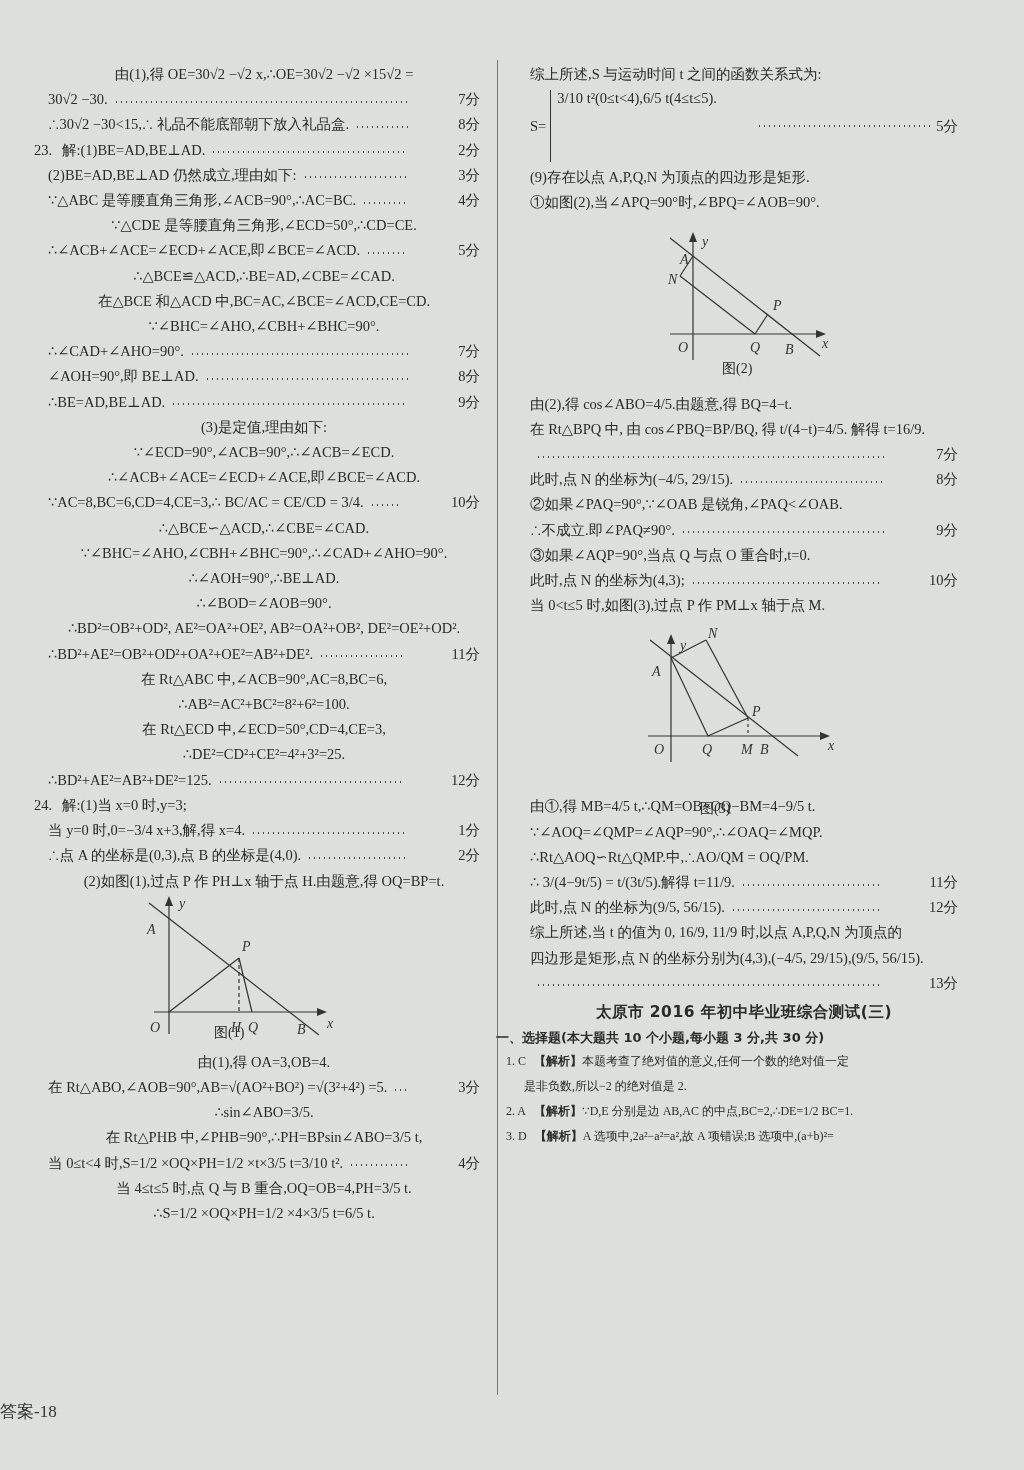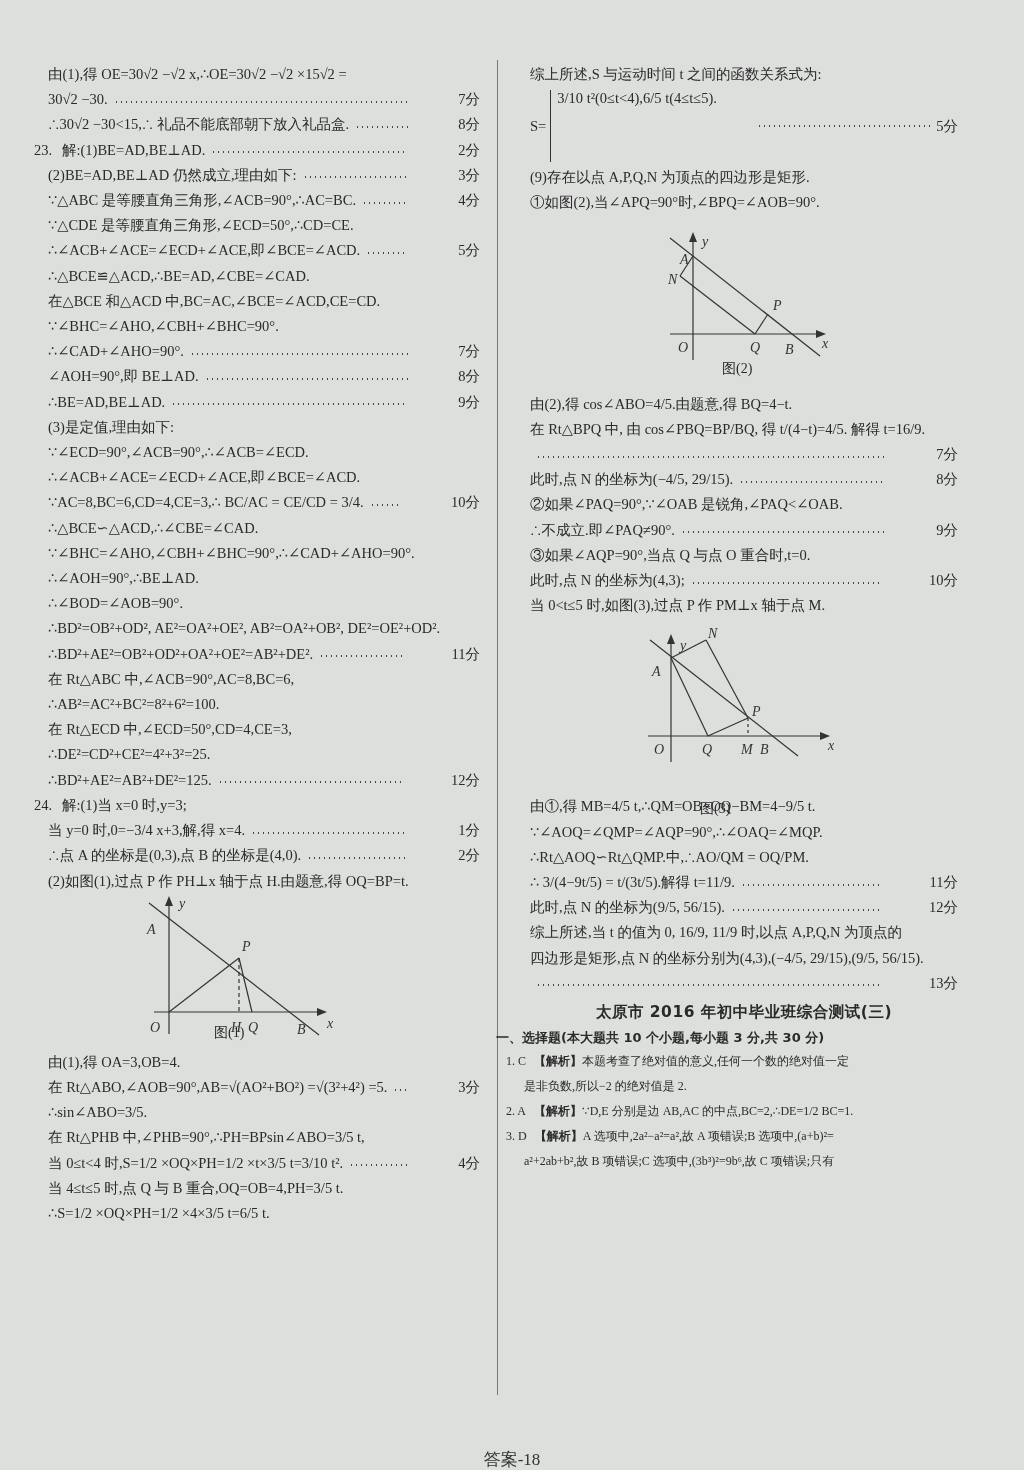--- a/index.html
+++ b/index.html
@@ -12,41 +12,41 @@
   }
   .page { position:absolute; left:0; top:0; width:1024px; height:1470px; }
   .col { position:absolute; top:62px; }
   .col-left { left:34px; width:446px; }
   .col-right { left:530px; width:428px; }
   .divider { position:absolute; left:497px; top:60px; width:1px; height:1335px; background:#777; }
   .line {
     font-size:14.5px; line-height:25.2px; white-space:nowrap;
     display:flex; align-items:center; position:relative;
   }
-  .line.indent { padding-left:14px; }
+  .line.indent { padding-left:14px;justify-content:center; }
   .line .txt { flex:0 0 auto; }
   .line .dots {
     flex:1 1 auto; margin:0 6px; height:2px;
     background-image:radial-gradient(circle,#444 0.9px,transparent 1.1px);
     background-size:5px 2px; background-repeat:repeat-x; align-self:center; margin-top:4px;
   }
   .line .score { flex:0 0 auto;margin-left:44px; }
   .figure { position:relative; display:block; margin:2px 0 4px 0; }
   .figure svg { display:block; }
   .caption { font-size:14px; text-align:center; position:absolute; font-family:"Liberation Serif",serif; }
   .section-title {
     font-family:"DejaVu Sans","Liberation Sans",sans-serif; font-weight:bold;
     font-size:15.5px; text-align:center; margin:6px 0 4px 0; letter-spacing:0.5px;
   }
   .sub-title { font-family:"DejaVu Sans","Liberation Sans",sans-serif; font-weight:bold; font-size:13px; line-height:22px; }
   .bold-label { font-weight:bold; }
   .para { font-size:12px; line-height:25px; }
   .footer {
-    position:absolute; left:0; width:1024px; top:1400px; text-align:center;
-    font-size:17px; color:#333;margin-top:48px;
+    position:absolute; left:0; width:1024px; top:1400px; text-align:left;
+    font-size:17px; color:#333;
   }
   .piecewise { display:flex; align-items:center; font-size:14.5px; height:78px; }
   .piecewise .brace {
     border-left:1.5px solid #333; margin-left:4px; padding-left:6px; height:72px;
     display:flex; justify-content:space-around;
   }
 </style>
 </head>
 <body>
 
@@ -398,18 +398,17 @@
         </div>
       </div>
 
     <div class="section-title">太原市 2016 年初中毕业班综合测试(三)</div>
     <div class="sub-title" style="margin-left:-34px;">一、选择题(本大题共 10 个小题,每小题 3 分,共 30 分)</div>
     <div id="mc-items">
         <div class="para" style="margin-left: -24px;"><span>1. C</span><span class="bold-label" style="margin-left: 8px;">【解析】</span><span>本题考查了绝对值的意义,任何一个数的绝对值一定</span></div>
         <div class="para" style="margin-left: -6px;">是非负数,所以−2 的绝对值是 2.</div>
         <div class="para" style="margin-left: -24px;"><span>2. A</span><span class="bold-label" style="margin-left: 8px;">【解析】</span><span>∵D,E 分别是边 AB,AC 的中点,BC=2,∴DE=1/2 BC=1.</span></div>
         <div class="para" style="margin-left: -24px;"><span>3. D</span><span class="bold-label" style="margin-left: 8px;">【解析】</span><span>A 选项中,2a²−a²=a²,故 A 项错误;B 选项中,(a+b)²=</span></div>
-        <div class="para" style="margin-left: -6px;">a²+2ab+b²,故 B 项错误;C 选项中,(3b³)²=9b⁶,故 C 项错误;只有</div>
       </div>
   </div>
 
   <div class="footer">答案-18</div>
 </div>
 
 </body></html>

